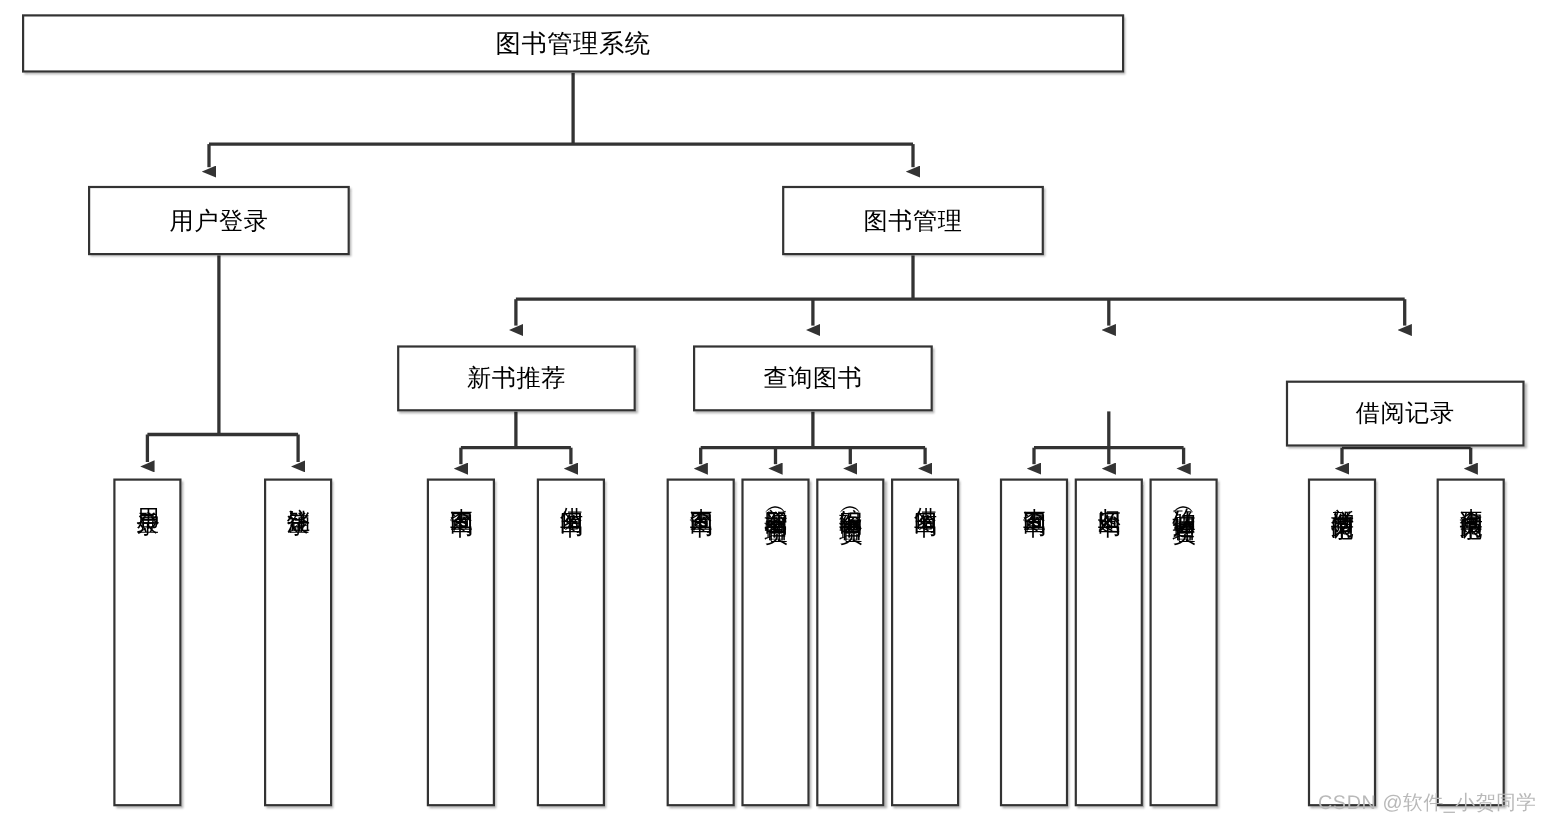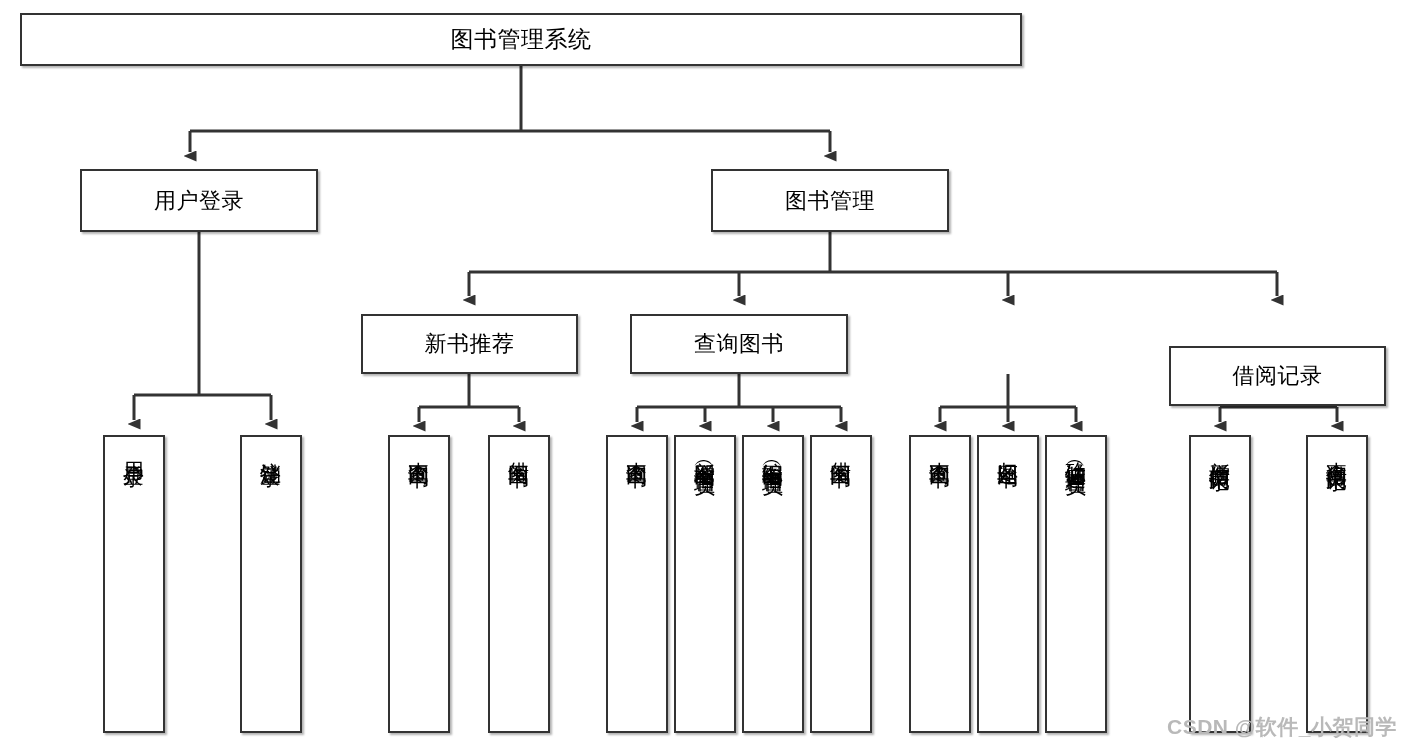--- a/index.html
+++ b/index.html
@@ -62,26 +62,25 @@
     text-orientation: upright;
     font-size: 21px;
     letter-spacing: 2px;
     line-height: 1;
     white-space: nowrap;
   }
   .watermark {
     position: absolute;
     right: 8px;
     bottom: 6px;
-    font-size: 21px;
+    font-size: 18px;
     color: #b9b9b9;
     letter-spacing: 0.5px;
     z-index: 6;
     white-space: nowrap;
-    font-weight: bold;
   }
 </style>
 </head>
 <body>
 
 <div id="diagram-canvas">
 
   <svg id="edges-layer" viewBox="0 0 1405 747" width="1405" height="747" xmlns="http://www.w3.org/2000/svg">
     <defs>
       <marker id="arrowhead" markerWidth="11" markerHeight="13" refX="1.5" refY="6.5" orient="auto" markerUnits="userSpaceOnUse">

